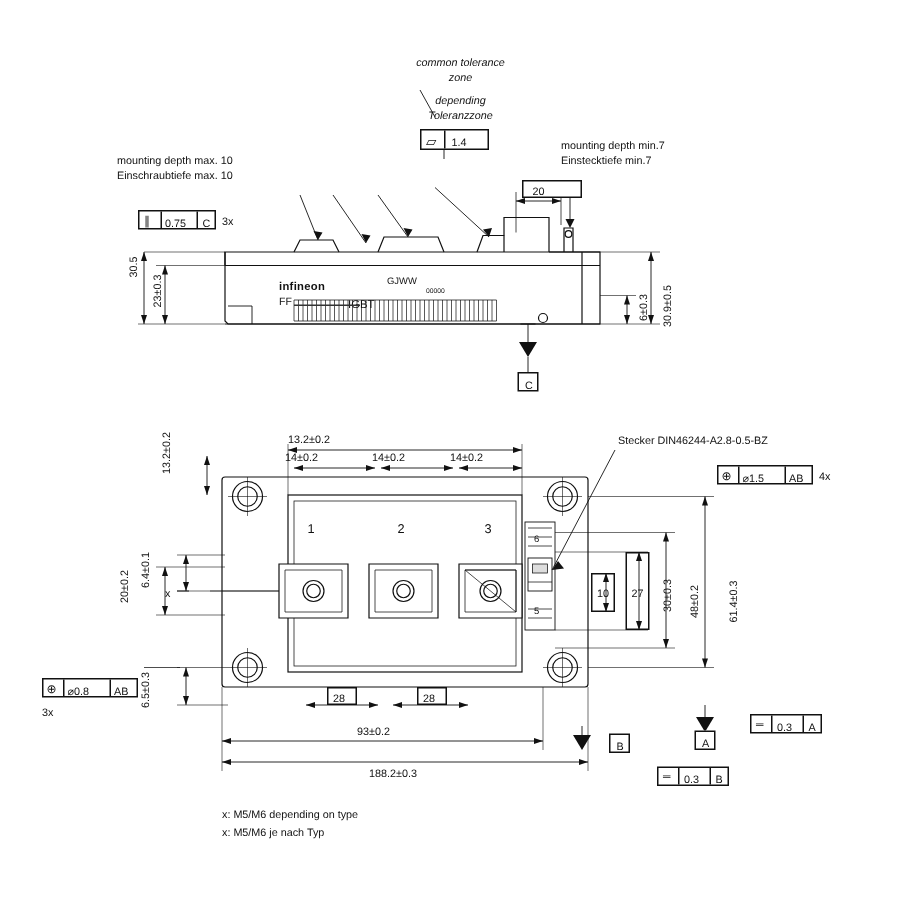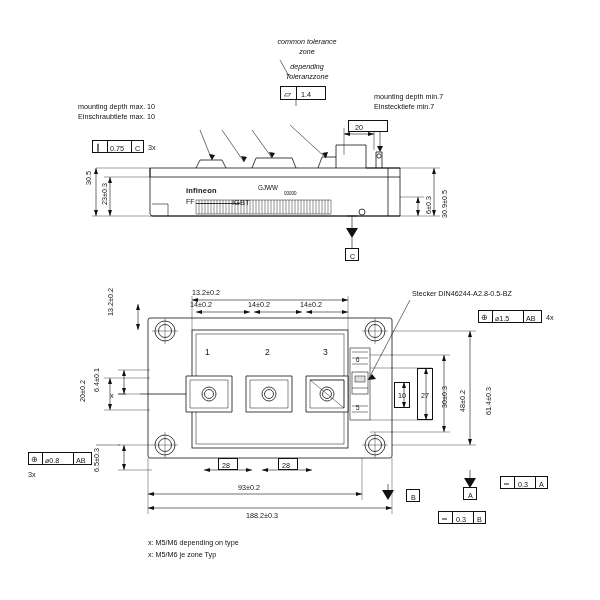--- a/index.html
+++ b/index.html
@@ -413,15 +413,15 @@
   </div>
   <div class="boxl" style="left:438px;top:511px;width:48px;height:13px;">
     <div class="ln v" style="left:13px;top:0;height:11px;"></div>
     <div class="ln v" style="left:34px;top:0;height:11px;"></div>
     <div class="t" style="left:3px;top:2px;font-size:7px;">═</div>
     <div class="t" style="left:17px;top:2.5px;">0.3</div>
     <div class="t" style="left:38px;top:2.5px;">B</div>
   </div>
 
   <div class="t" style="left:148px;top:538px;">x: M5/M6 depending on type</div>
-  <div class="t" style="left:148px;top:550px;">x: M5/M6 je zone Typ</div>
+  <div class="t" style="left:148px;top:550px;">x: M5/M6 je nach Typ</div>
 
 </div>
 
 </body></html>

